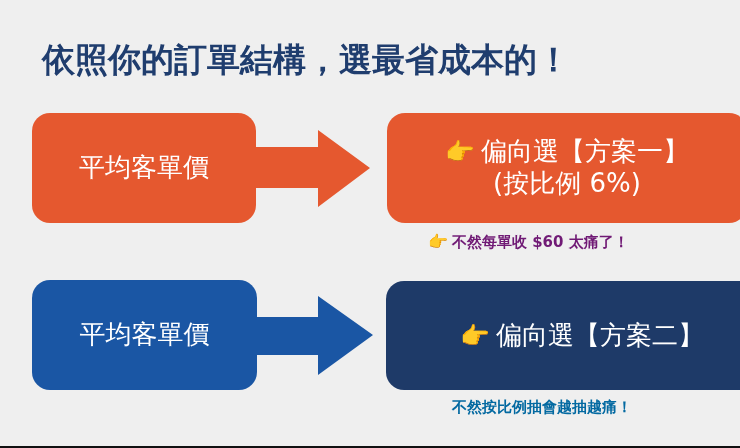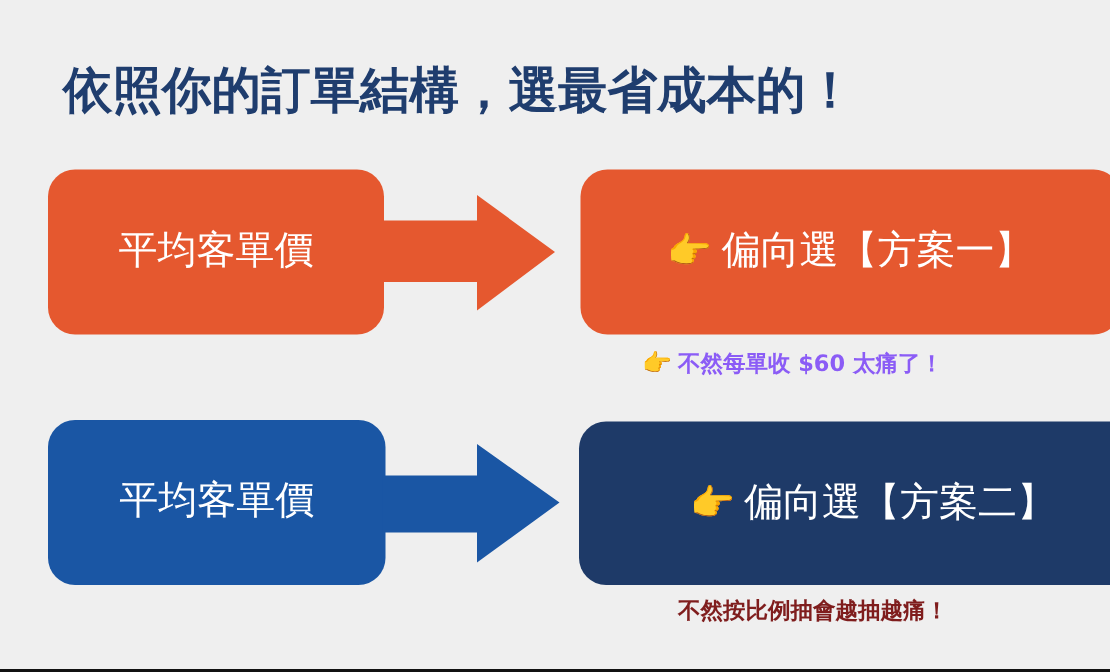--- a/index.html
+++ b/index.html
@@ -23,41 +23,42 @@
     .cond { font-size: 26px; }
     .plan { font-size: 26px; }
     .orange { background: #e5582f; }
     .blue { background: #1a56a4; }
     .navy { background: #1e3a68; }
     .hand { display: inline-block; margin-right: 6px; font-size: 24px; }
     .arrow { position: absolute; }
     .note {
       position: absolute; font-size: 15px; font-weight: bold; white-space: nowrap;
     }
-    .note.orange-text { color: #8b5cf6; }
-    .note.blue-text { color: #7f1d1d; }
+    .note.orange-text { color: #701a75; }
+    .note.blue-text { color: #0369a1; }
     .note .hand { font-size: 16px; margin-right: 4px; }
   </style>
 </head>
 <body>
 
 <div class="title">依照你的訂單結構，選最省成本的！</div>
 
 <div class="box orange cond" style="left:32px; top:113px; width:224px; height:110px;">
   <div class="line">平均客單價</div>
 </div>
 
 <svg class="arrow" style="left:254px; top:128px;" width="120" height="82" viewBox="0 0 120 82">
   <polygon points="0,19 64,19 64,2 116,40 64,79 64,60 0,60" fill="#e5582f"></polygon>
 </svg>
 
 <div class="box orange plan" style="left:387px; top:113px; width:360px; height:110px;">
   <div class="line">
     <span class="hand">👉</span><span>偏向選【方案一】</span>
   </div>
+  <div class="line">(按比例 6%)</div>
 </div>
 
 <div class="note orange-text" style="left:428px; top:232px;">
   <span class="hand">👉</span><span>不然每單收 $60 太痛了！</span>
 </div>
 
 <div class="box blue cond" style="left:32px; top:280px; width:225px; height:110px;">
   <div class="line">平均客單價</div>
 </div>
 

